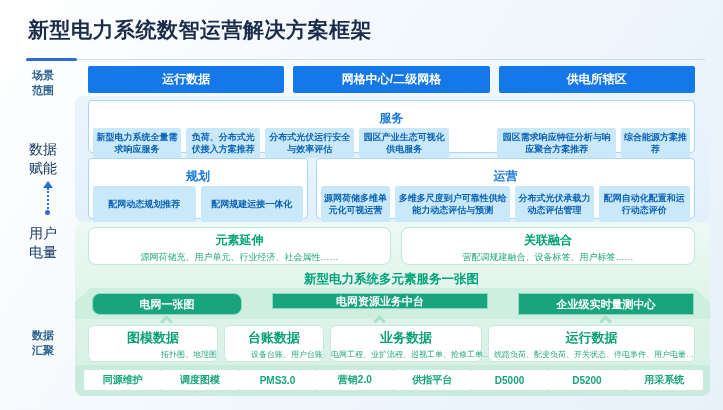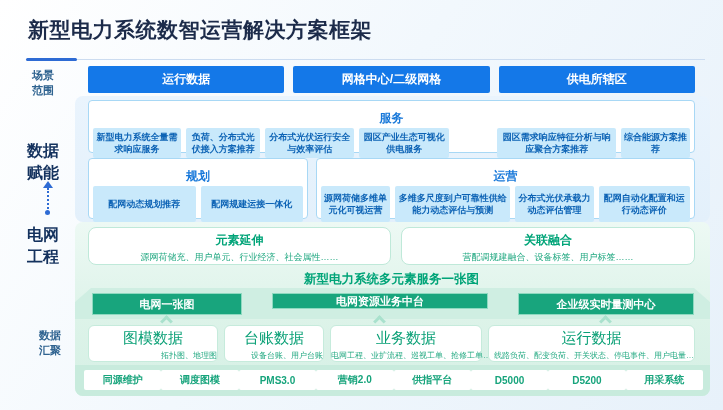--- a/index.html
+++ b/index.html
@@ -8,21 +8,21 @@
          background:linear-gradient(125deg,#ffffff 0%,#f2f8fd 45%,#e7f1fa 100%);}
   .abs{position:absolute;box-sizing:border-box;}
   .flexc{display:flex;align-items:center;justify-content:center;}
 
   .page-title{font-size:21px;font-weight:bold;color:#1c2b4a;letter-spacing:.5px;white-space:nowrap;}
   .accent-bar{background:#2e6bd4;border-radius:2px;}
   .thin-line{background:#ccdcf0;}
 
   .side-label{text-align:center;line-height:1.35;}
   .side-small{font-size:11px;font-weight:bold;color:#2f6390;}
-  .side-big{font-size:16px;font-weight:bold;color:#14325e;}
+  .side-big{font-size:14px;font-weight:normal;color:#14325e;}
 
   .scene-row{display:flex;gap:9px;}
   .scene-btn{flex:1;background:#1478e8;color:#fff;font-size:12px;font-weight:bold;border-radius:2px;}
 
   .blue-wash{background:linear-gradient(180deg,#eaf4fd,#e3f0fb);border-radius:8px;}
   .panel{background:#fff;border:1px solid #a8d8f5;border-radius:4px;padding:10px 4px;}
   .panel-title{text-align:center;font-size:12px;font-weight:bold;color:#1677d9;line-height:15px;}
   .chips{display:flex;gap:5px;margin-top:2px;}
   .chip{background:#c9e9fb;color:#0d63b5;font-size:9px;font-weight:bold;text-align:center;
         border-radius:2px;display:flex;align-items:center;justify-content:center;line-height:1.35;padding:0 2px;}
@@ -43,21 +43,21 @@
   .gov-box{background:#fff;border:1px solid #bfe9d9;border-radius:8px;text-align:center;padding-top:4px;}
   .gov-title{font-size:12px;font-weight:bold;color:#00a478;}
   .gov-desc{font-size:9px;color:#21a881;margin-top:2px;}
   .map-title{text-align:center;font-size:12.5px;font-weight:bold;color:#00a478;}
 
   .plat-band{background:#cfeee2;clip-path:polygon(16px 0,calc(100% - 16px) 0,100% 14px,100% 100%,0 100%,0 14px);}
   .plat-btn{background:#18a57d;border:1px solid #8ed9c0;color:#fff;font-size:11px;font-weight:bold;}
   .chev{width:9px;height:9px;border-left:3px solid #a9e1cd;border-top:3px solid #a9e1cd;transform:rotate(45deg);}
 
   .card{background:#fff;border:1px solid #c6ebdc;border-radius:6px;text-align:center;padding-top:3px;}
-  .card-title{font-size:15px;font-weight:normal;color:#0aa076;}
+  .card-title{font-size:13px;font-weight:bold;color:#0aa076;}
   .card-desc{font-size:8px;color:#25aa83;margin-top:2px;white-space:nowrap;text-align:right;}
 
   .sys-band{background:#c8ebdd;border-radius:0 0 8px 8px;}
   .sys-row{display:flex;}
   .sys-chip{flex:1;background:#fff;color:#17a47c;font-size:10px;font-weight:bold;border-radius:2px;}
 </style>
 </head>
 <body>
 
 <div class="stage">
@@ -66,22 +66,22 @@
   <div class="abs accent-bar" style="left:26px;top:58px;width:51px;height:3px;"></div>
   <div class="abs thin-line" style="left:77px;top:59px;width:628px;height:1px;"></div>
 
   <div class="abs side-label side-small" style="left:30px;top:68px;width:26px;">场景范围</div>
   <div class="abs side-label side-big" style="left:27px;top:140px;width:32px;">数据赋能</div>
   <div class="abs" style="left:43px;top:181px;width:12px;height:38px;">
     <div class="arrow-head"></div>
     <div class="arrow-line"></div>
     <div class="arrow-dot"></div>
   </div>
-  <div class="abs side-label side-big" style="left:27px;top:224px;width:32px;">电网工程</div>
-  <div class="abs side-label side-small" style="left:30px;top:328px;width:26px;margin-left:7px;">数据汇聚</div>
+  <div class="abs side-label side-big" style="left:27px;top:224px;width:32px;">用户电量</div>
+  <div class="abs side-label side-small" style="left:30px;top:328px;width:26px;">数据汇聚</div>
 
   <div class="abs scene-row" style="left:88px;top:66px;width:607px;height:27px;">
     <div class="scene-btn flexc">运行数据</div>
     <div class="scene-btn flexc">网格中心/二级网格</div>
     <div class="scene-btn flexc">供电所辖区</div>
   </div>
 
   <div class="abs blue-wash" style="left:75px;top:96px;width:635px;height:126px;"></div>
 
   <div class="abs panel" style="left:88px;top:100px;width:607px;height:53px;">
@@ -122,21 +122,21 @@
   </div>
   <div class="abs gov-box" style="left:401px;top:227px;width:294px;height:38px;">
     <div class="gov-title">关联融合</div>
     <div class="gov-desc">营配调规建融合、设备标签、用户标签……</div>
   </div>
 
   <div class="abs map-title" style="left:88px;top:271px;width:607px;">新型电力系统多元素服务一张图</div>
 
   <div class="abs plat-band" style="left:75px;top:288px;width:635px;height:31px;"></div>
 
-  <div class="abs plat-btn flexc" style="left:92px;top:293px;width:150px;height:22px;">电网一张图</div>
+  <div class="abs plat-btn flexc" style="left:92px;top:293px;width:150px;height:22px;border-radius:8px;">电网一张图</div>
   <div class="abs plat-btn flexc" style="left:272px;top:293px;width:216px;height:16px;">电网资源业务中台</div>
   <div class="abs plat-btn flexc" style="left:518px;top:293px;width:176px;height:22px;">企业级实时量测中心</div>
 
   <div class="abs chev" style="left:162px;top:317px;"></div>
   <div class="abs chev" style="left:375px;top:317px;"></div>
   <div class="abs chev" style="left:601px;top:317px;"></div>
 
   <div class="abs card" style="left:88px;top:325px;width:130px;height:37px;">
     <div class="card-title">图模数据</div>
     <div class="card-desc">拓扑图、地理图</div>

